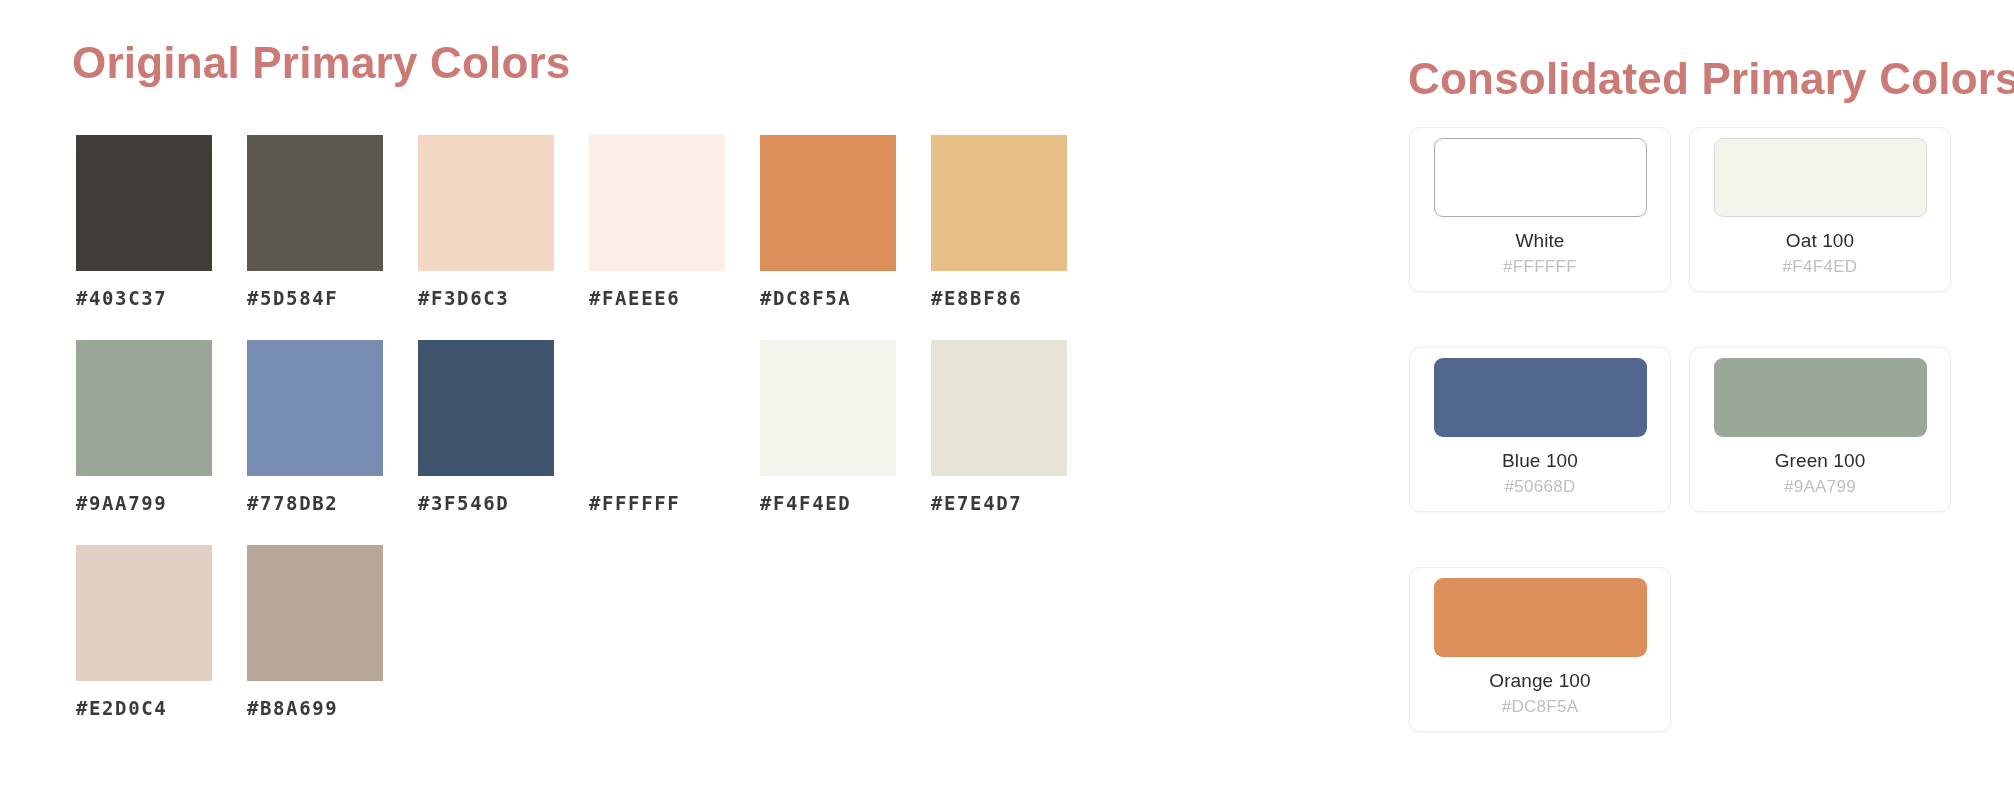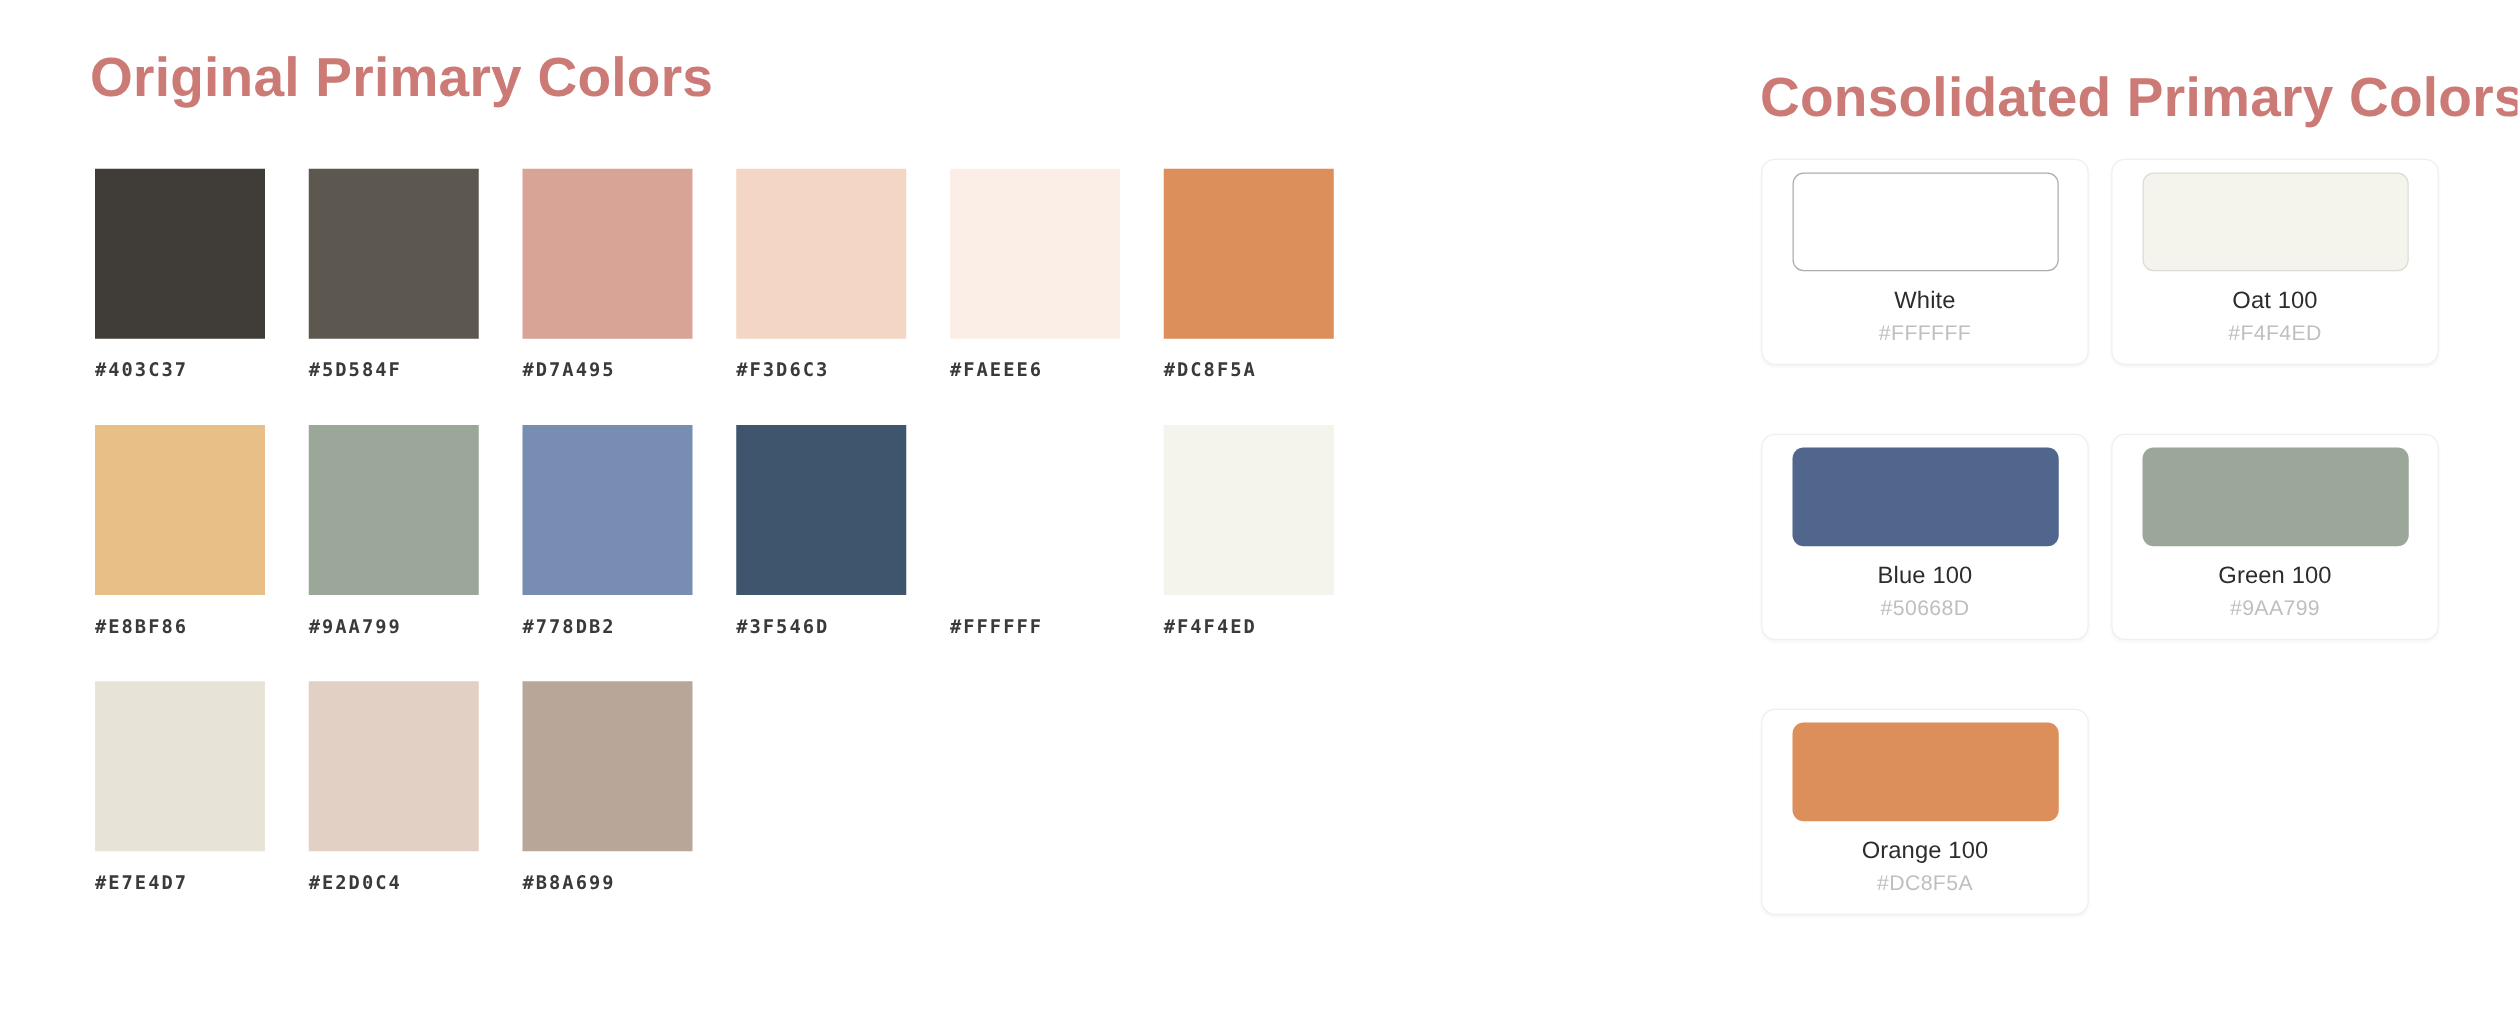--- a/index.html
+++ b/index.html
@@ -53,21 +53,21 @@
     display: block;
   }
   .swatch-chip.is-white {
     background: #FFFFFF;
   }
   .swatch-hex {
     position: absolute;
     left: 0;
     top: 152px;
     font-family: "DejaVu Sans Mono", "Liberation Mono", monospace;
-    font-size: 15px;
+    font-size: 19px;
     font-weight: bold;
     letter-spacing: 1.6px;
     color: #3A3A38;
     white-space: nowrap;
   }
 
   
   #consolidated-grid {
     position: absolute;
     left: 1409px;
@@ -132,24 +132,20 @@
   <div id="original-grid">
       <div class="swatch-cell">
         <span class="swatch-chip" style="background: rgb(64, 60, 55);"></span>
         <span class="swatch-hex">#403C37</span>
       </div>
       <div class="swatch-cell">
         <span class="swatch-chip" style="background: rgb(93, 88, 79);"></span>
         <span class="swatch-hex">#5D584F</span>
       </div>
       <div class="swatch-cell">
-        <span class="swatch-chip" style="background: rgb(215, 164, 149);"></span>
-        <span class="swatch-hex">#D7A495</span>
-      </div>
-      <div class="swatch-cell">
         <span class="swatch-chip" style="background: rgb(243, 214, 195);"></span>
         <span class="swatch-hex">#F3D6C3</span>
       </div>
       <div class="swatch-cell">
         <span class="swatch-chip" style="background: rgb(250, 238, 230);"></span>
         <span class="swatch-hex">#FAEEE6</span>
       </div>
       <div class="swatch-cell">
         <span class="swatch-chip" style="background: rgb(220, 143, 90);"></span>
         <span class="swatch-hex">#DC8F5A</span>

